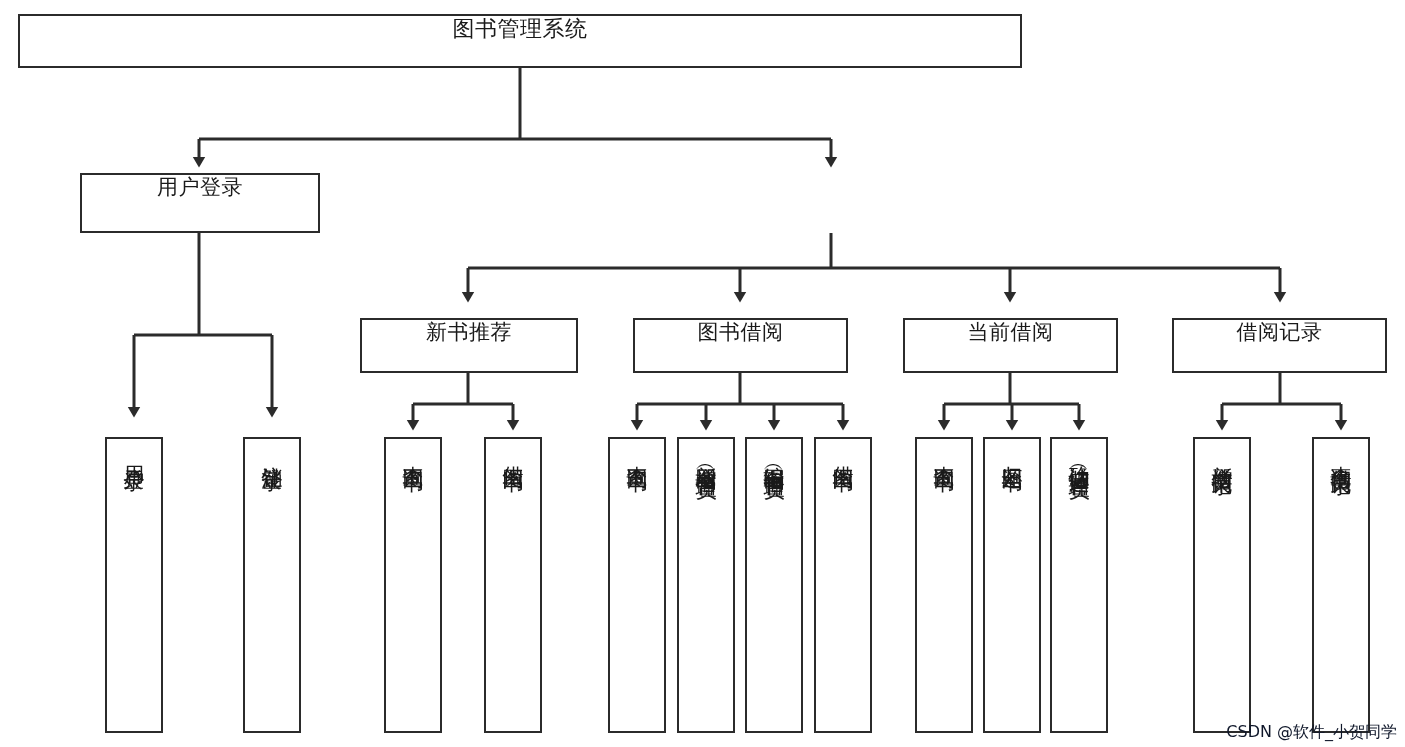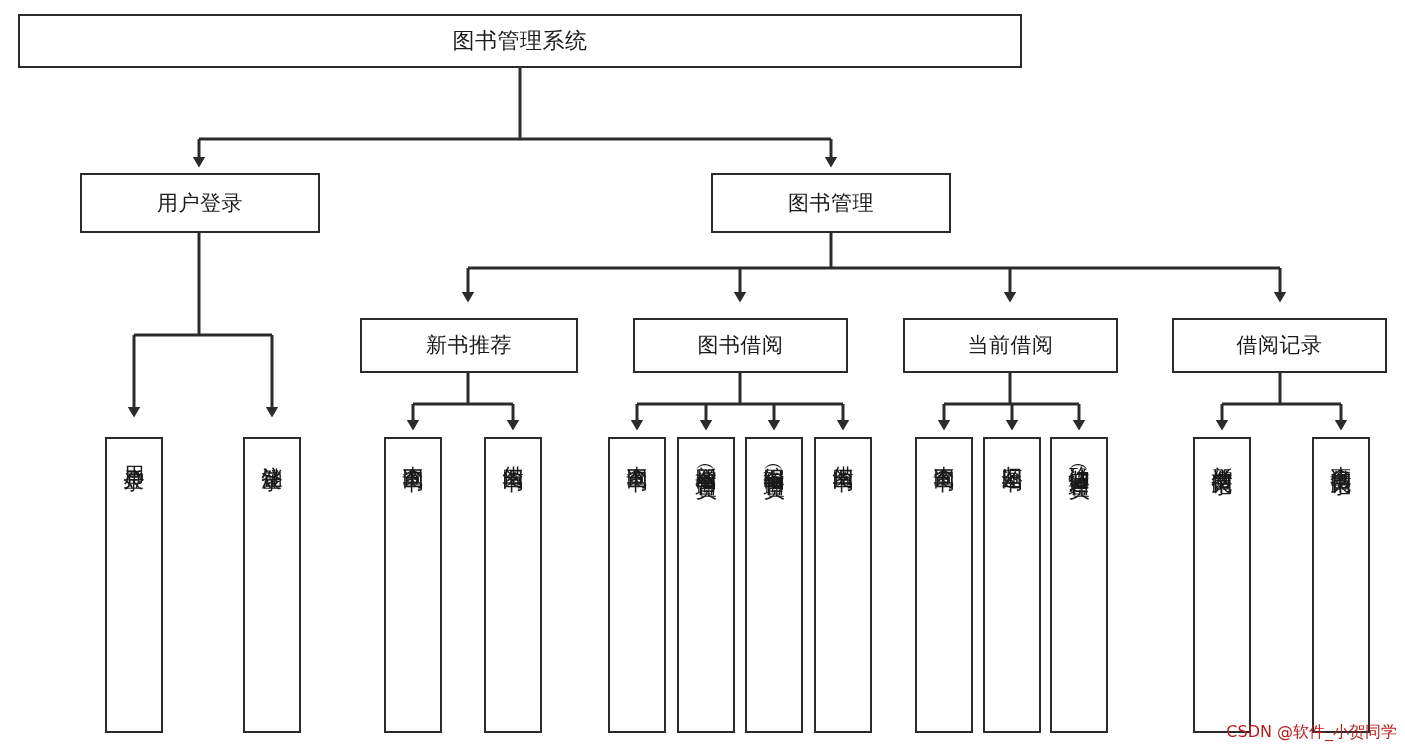--- a/index.html
+++ b/index.html
@@ -24,21 +24,20 @@
     width: 1405px;
     height: 747px;
     pointer-events: none;
   }
   .node {
     position: absolute;
     box-sizing: border-box;
     background: #ffffff;
     border: 2px solid #2b2b2b;
     display: flex;
-    align-items: center;
     justify-content: center;
     color: #1a1a1a;
     line-height: 1.18;
     text-align: center;
   }
   .node .lbl {
     display: block;
     white-space: pre-line;
   }
   
@@ -62,21 +61,21 @@
     text-orientation: upright;
     letter-spacing: 2px;
     line-height: 1.05;
     white-space: nowrap;
   }
   .watermark {
     position: absolute;
     right: 8px;
     bottom: 4px;
     font-size: 16px;
-    color: #b91c1c;
+    color: #0f172a;
     white-space: nowrap;
     user-select: none;
   }
 </style>
 </head>
 <body>
 
 <div id="canvas">
 
   <svg class="edges" viewBox="0 0 1405 747" xmlns="http://www.w3.org/2000/svg">
@@ -129,23 +128,20 @@
     </g>
   </svg>
 
   <div class="node h root" style="left:18px; top:14px; width:1004px; height:54px;">
     <span class="lbl">图书管理系统</span>
   </div>
 
   <div class="node h" style="left:80px; top:173px; width:240px; height:60px;">
     <span class="lbl">用户登录</span>
   </div>
-  <div class="node h" style="left:711px; top:173px; width:240px; height:60px;">
-    <span class="lbl">图书管理</span>
-  </div>
 
   <div class="node h" style="left:633px; top:318px; width:215px; height:55px;">
     <span class="lbl">图书借阅</span>
   </div>
   <div class="node h" style="left:360px; top:318px; width:218px; height:55px;">
     <span class="lbl">新书推荐</span>
   </div>
   <div class="node h" style="left:1172px; top:318px; width:215px; height:55px;">
     <span class="lbl">借阅记录</span>
   </div>

